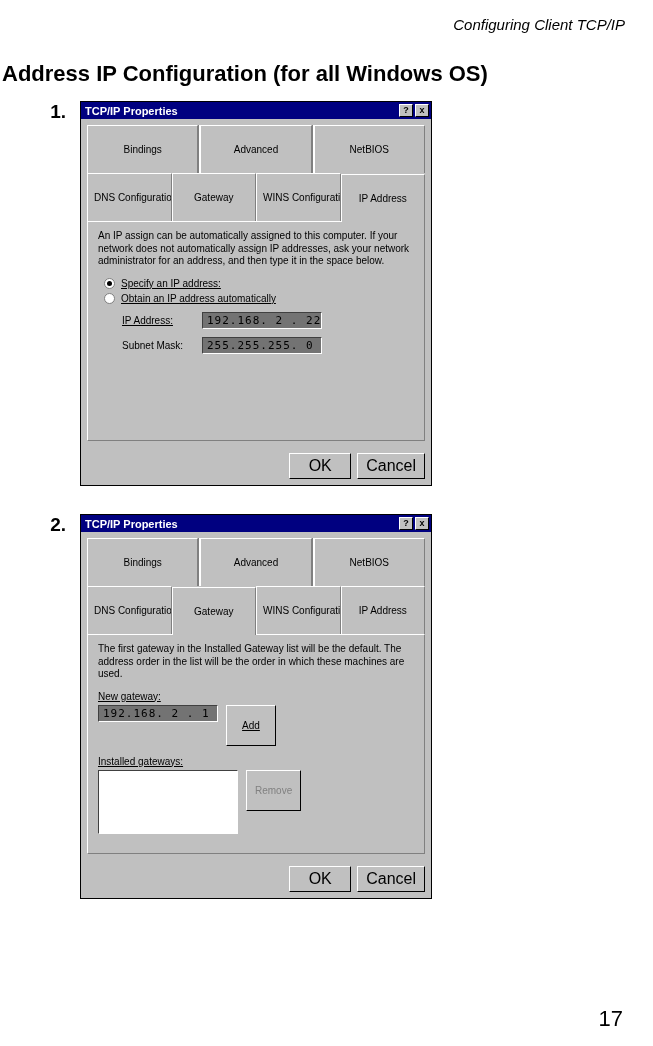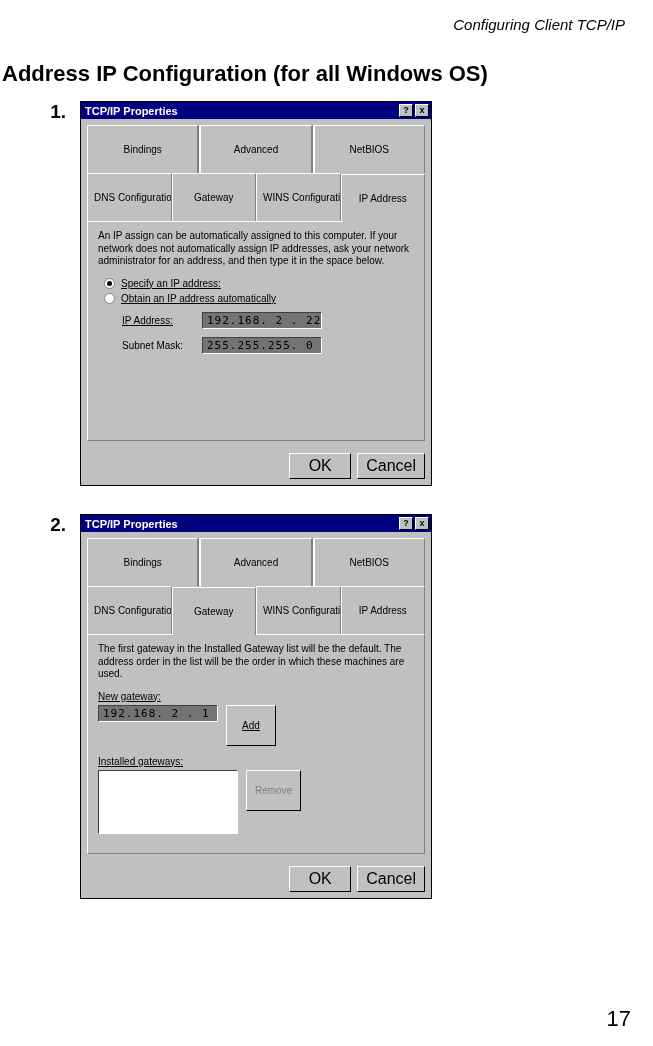--- a/index.html
+++ b/index.html
@@ -151,21 +151,21 @@
   .underline{ text-decoration: underline; }
   .label{ font-size:10px; margin-bottom:3px; display:block;}
   .listbox{
     background:#fff; border:1px solid #808080;
     border-top-color:#404040; border-left-color:#404040;
     border-right-color:#fff; border-bottom-color:#fff;
     width:140px; height:64px;
   }
   .row{ display:flex; align-items:flex-start; gap:8px;}
   .pagenum{
-    position:absolute; bottom:14px; right:22px; font-size:22px;
+    position:absolute; bottom:14px; right:30px; font-size:22px;
   }
 </style>
 </head>
 <body>
 
 <div class="page">
   <div class="running-head">Configuring Client TCP/IP</div>
   <div class="section-title">Address IP Configuration (for all Windows OS)</div>
 
   <div class="step">

